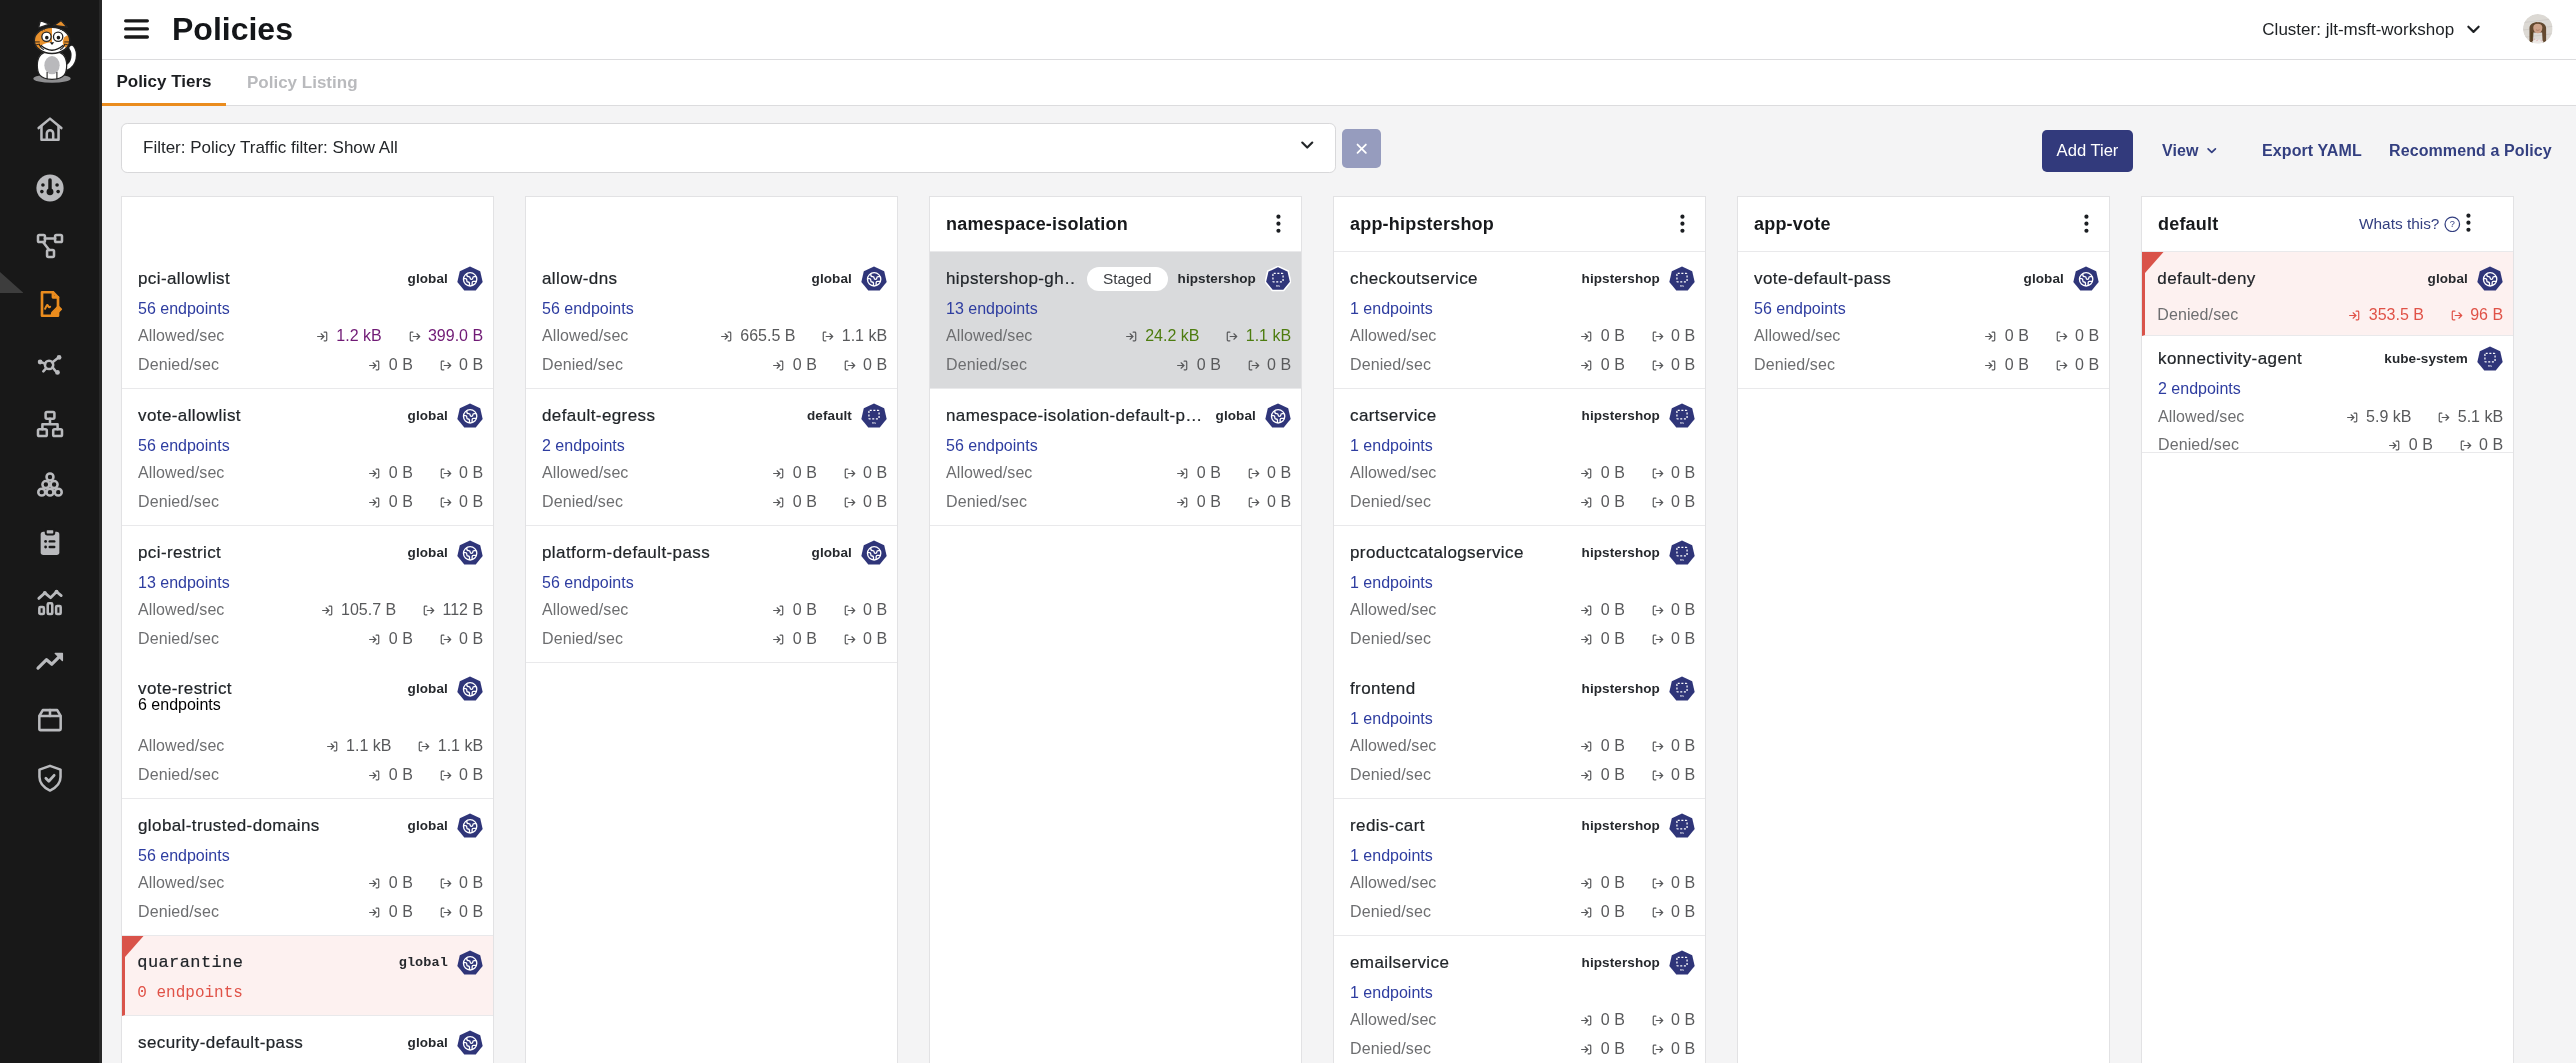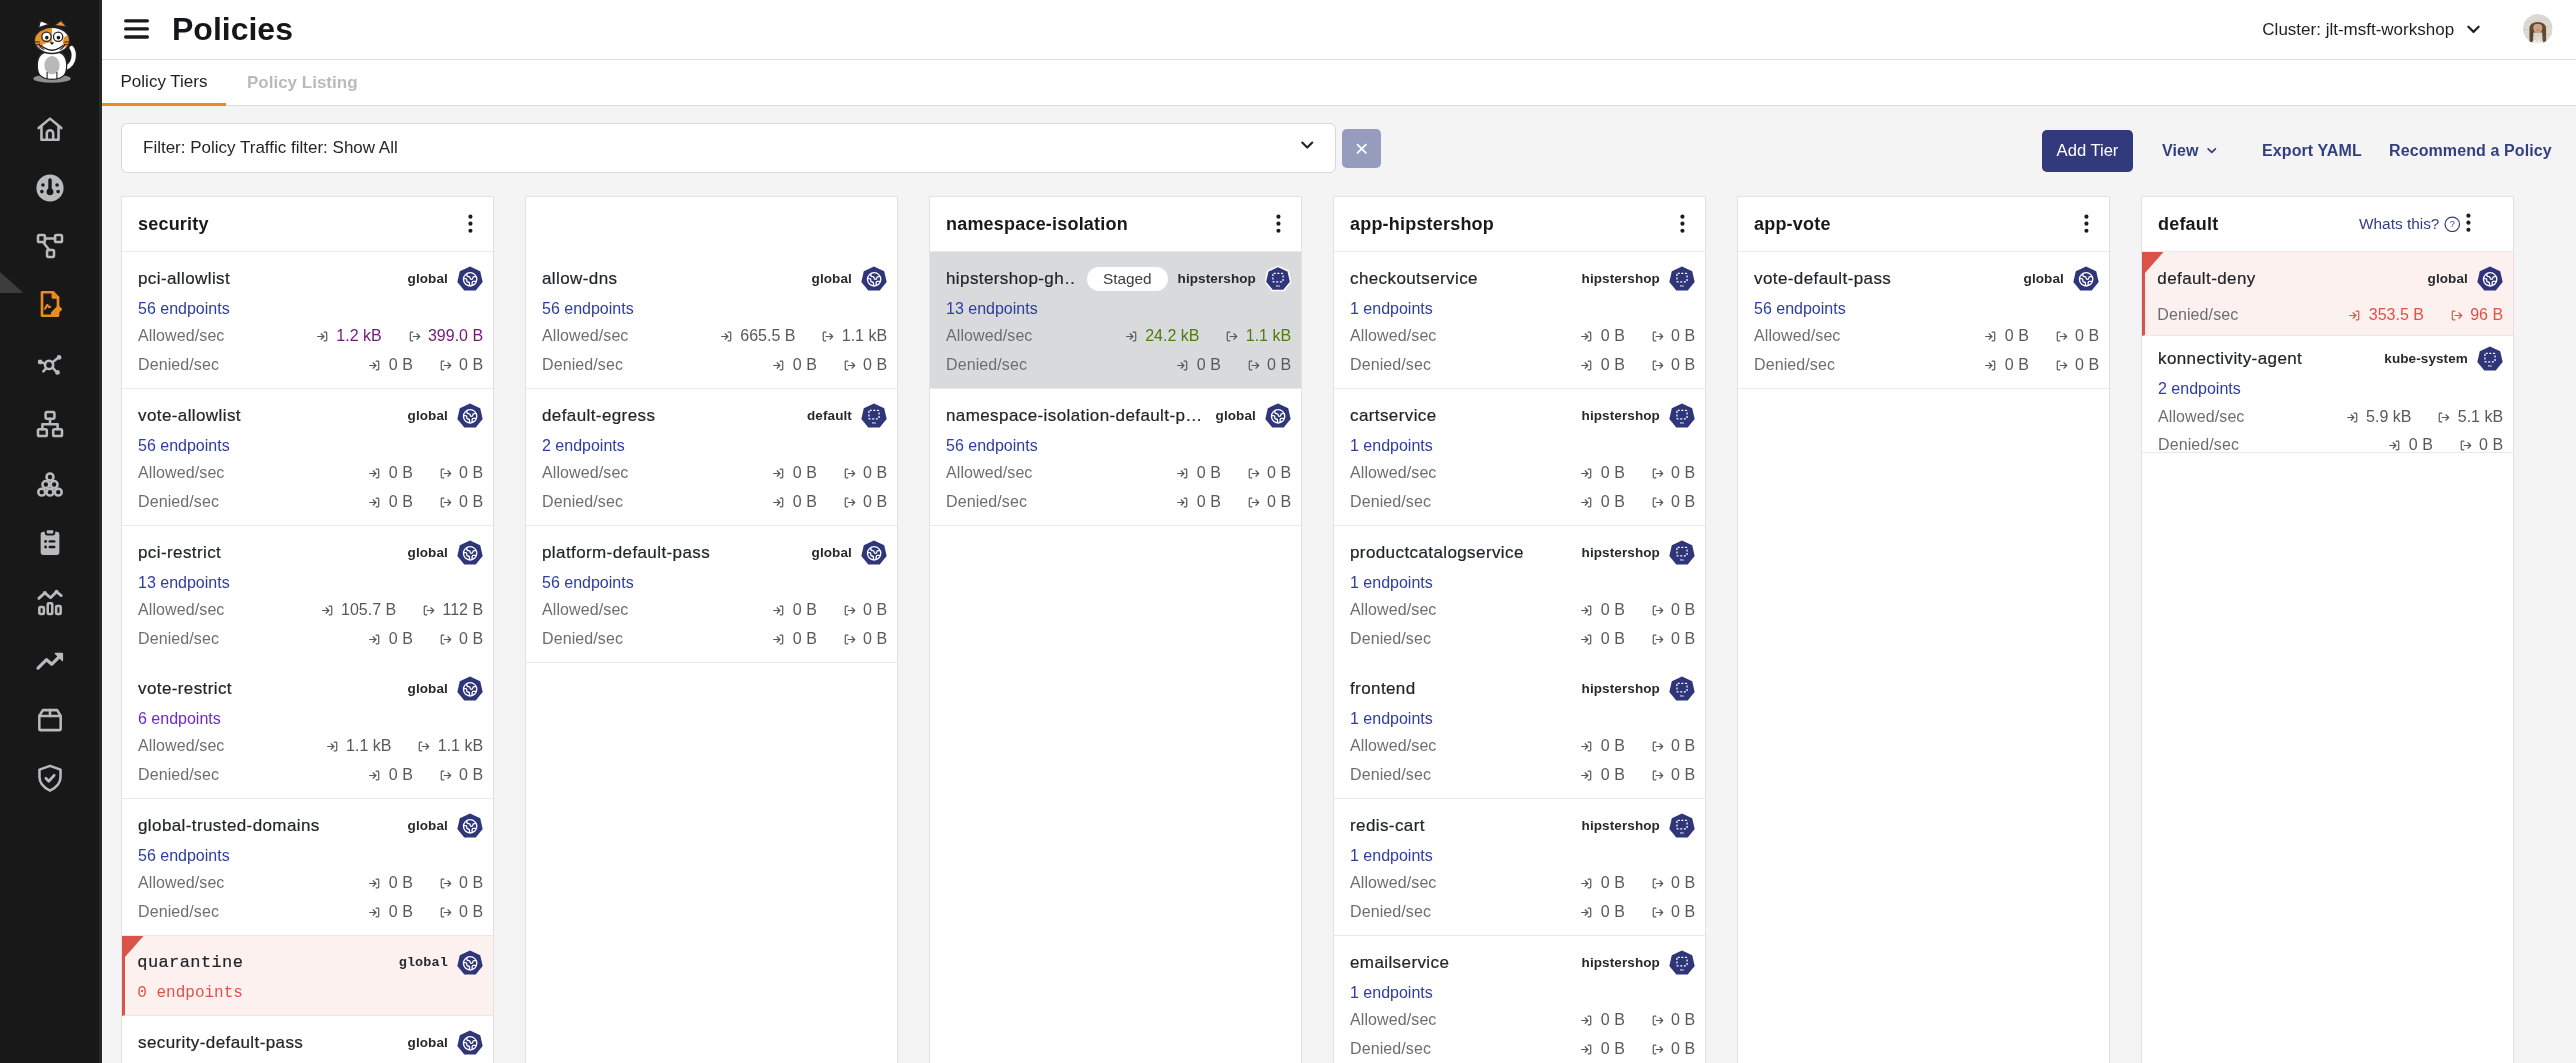--- a/index.html
+++ b/index.html
@@ -7,21 +7,21 @@
 .sidebar { position:absolute; left:0; top:0; width:102px; height:1064px; background:#181818; border-right:3.1px solid #272727; }
 .sico { position:absolute; left:34px; width:32px; height:32px; }
 .catwrap { position:absolute; left:11.7px; top:14.8px; }
 .wedge-side { position:absolute; left:0; top:272px; }
 .header { position:absolute; left:102px; top:0; right:0; height:60px; background:#fff; border-bottom:1.2px solid #dcdcde; }
 .hamb { position:absolute; left:21.5px; top:19px; }
 .ptitle { position:absolute; left:70px; top:0; height:59px; display:flex; align-items:center; font-size:32px; font-weight:bold; color:#141619; letter-spacing:0; }
 .cluster { position:absolute; right:93px; top:0; height:59px; display:flex; align-items:center; gap:9.9px; font-size:17px; color:#1e2124; font-weight:500; }
 .avatar { position:absolute; left:2421px; top:14px; width:29.6px; height:29.6px; border-radius:50%; overflow:hidden; }
 .tabs { position:absolute; left:102px; top:60px; right:0; height:46px; background:#fff; border-bottom:1.2px solid #dcdcde; }
-.tab1 { position:absolute; left:0; top:0; width:124px; height:46px; display:flex; align-items:center; justify-content:center; font-size:17px; font-weight:normal; color:#1c1e21; border-bottom:3.7px solid #ea8c1e; }
+.tab1 { position:absolute; left:0; top:0; width:124px; height:46px; display:flex; align-items:center; justify-content:center; font-size:17px; font-weight:bold; color:#1c1e21; border-bottom:3.7px solid #ea8c1e; }
 .tab2 { position:absolute; left:145px; top:0; height:46px; display:flex; align-items:center; font-size:17px; font-weight:bold; color:#b9babd; }
 .select { position:absolute; left:121px; top:123px; width:1215px; height:50px; background:#fff; border:1.2px solid #d8d8da; border-radius:6.2px; display:flex; align-items:center; padding:0 18.5px 0 21px; font-size:17px; color:#232629; }
 .xbtn { position:absolute; left:1342px; top:129px; width:39px; height:39px; background:#969cbe; border-radius:4.9px; display:flex; align-items:center; justify-content:center; }
 .addtier { position:absolute; left:2042px; top:130px; width:91px; height:42px; background:#323a7c; color:#fff; border-radius:4.9px; display:flex; align-items:center; justify-content:center; font-size:16.6px; }
 .tblink { position:absolute; top:130px; height:42px; display:flex; align-items:center; gap:6.2px; font-size:16px; font-weight:600; color:#333f80; letter-spacing:0.1px; }
 .col { position:absolute; top:196px; width:373px; height:869px; background:#fff; border:1.2px solid #e2e2e4; }
 .chead { position:absolute; left:0; top:0; width:100%; height:55px; border-bottom:1.2px solid #e9e9eb; display:flex; align-items:center; padding:0 20.3px 0 16px; }
 .ctitle { font-size:18px; font-weight:bold; color:#17191c; letter-spacing:0.2px; }
 .thr { margin-left:auto; display:flex; align-items:center; gap:8.6px; }
 .whats { font-size:15.4px; color:#333f80; font-weight:500; }
@@ -207,30 +207,20 @@
       <line x1="18.5" y1="5.5" x2="5.5" y2="18.5"></line>
     </svg>
   </div>
 <div class="addtier">Add Tier</div>
 <div class="tblink" style="left:2162px">View <svg width="13.5" height="13.5" viewBox="0 0 24 24" fill="none" stroke="#333f80" stroke-width="3" stroke-linecap="round" stroke-linejoin="round" style="flex:none">
       <polyline points="5.5 8.5 12 15 18.5 8.5"></polyline>
     </svg></div>
 <div class="tblink" style="left:2262px">Export YAML</div>
 <div class="tblink" style="left:2389px">Recommend a Policy</div>
 <div class="col" style="left:121px">
-    <div class="chead">
-      <span class="ctitle">security</span>
-      <span class="thr">
-        <svg width="4.9" height="23.4" viewBox="0 0 8 38" style="flex:none">
-          <circle cx="4" cy="7.5" r="3.4" fill="#1b1e22"></circle>
-          <circle cx="4" cy="19" r="3.4" fill="#1b1e22"></circle>
-          <circle cx="4" cy="30.5" r="3.4" fill="#1b1e22"></circle>
-        </svg>
-      </span>
-    </div>
     <div class="card" style="top:55px;height:137px;">
       <div class="trow" style="top:13px">
         <span class="tname">pci-allowlist</span>
         <span class="tright">
           <span class="tlbl">global</span>
           <svg width="26" height="26" viewBox="0 0 40 40" style="flex:none">
             <polygon points="20,0.6 35.7,7.9 39.5,24.5 28.8,37.8 11.2,37.8 0.5,24.5 4.3,7.9" fill="#2f3579"></polygon>
             <g transform="translate(7.9 8.2) scale(1.025)" fill="none" stroke="#fff" stroke-width="2">
               <circle cx="12" cy="12" r="10"></circle>
               <path d="M21.54 15H17a2 2 0 0 0-2 2v4.54"></path>
@@ -401,21 +391,21 @@
             <polygon points="20,0.6 35.7,7.9 39.5,24.5 28.8,37.8 11.2,37.8 0.5,24.5 4.3,7.9" fill="#2f3579"></polygon>
             <g transform="translate(7.9 8.2) scale(1.025)" fill="none" stroke="#fff" stroke-width="2">
               <circle cx="12" cy="12" r="10"></circle>
               <path d="M21.54 15H17a2 2 0 0 0-2 2v4.54"></path>
               <path d="M7 3.34V5a3 3 0 0 0 3 3a2 2 0 0 1 2 2c0 1.1.9 2 2 2a2 2 0 0 0 2-2c0-1.1.9-2 2-2h3.17"></path>
               <path d="M11 21.95V18a2 2 0 0 0-2-2a2 2 0 0 1-2-2v-1a2 2 0 0 0-2-2H2.05"></path>
             </g>
           </svg>
         </span>
       </div>
-      <div class="ep" style="color:#6d28d9;top:46px">6 endpoints</div>
+      <div class="ep" style="color:#000000;top:32px">6 endpoints</div>
       <div class="mrow" style="top:73px">
         <span class="mlbl" style="color:#6d6e70">Allowed/sec</span>
         <span class="mvals" style="color:#58595b">
           <svg width="13" height="13" viewBox="0 0 24 24" fill="none" stroke="#58595b" stroke-width="2.2" stroke-linecap="round" stroke-linejoin="round" style="flex:none">
             <path d="M15 4h3.2a1.6 1.6 0 0 1 1.6 1.6v12.8a1.6 1.6 0 0 1-1.6 1.6H15"></path>
             <polyline points="9.5 7 14.5 12 9.5 17"></polyline>
             <line x1="14.5" y1="12" x2="3" y2="12"></line>
           </svg>
           <span class="mv">1.1 kB</span>
           <span class="egr">

